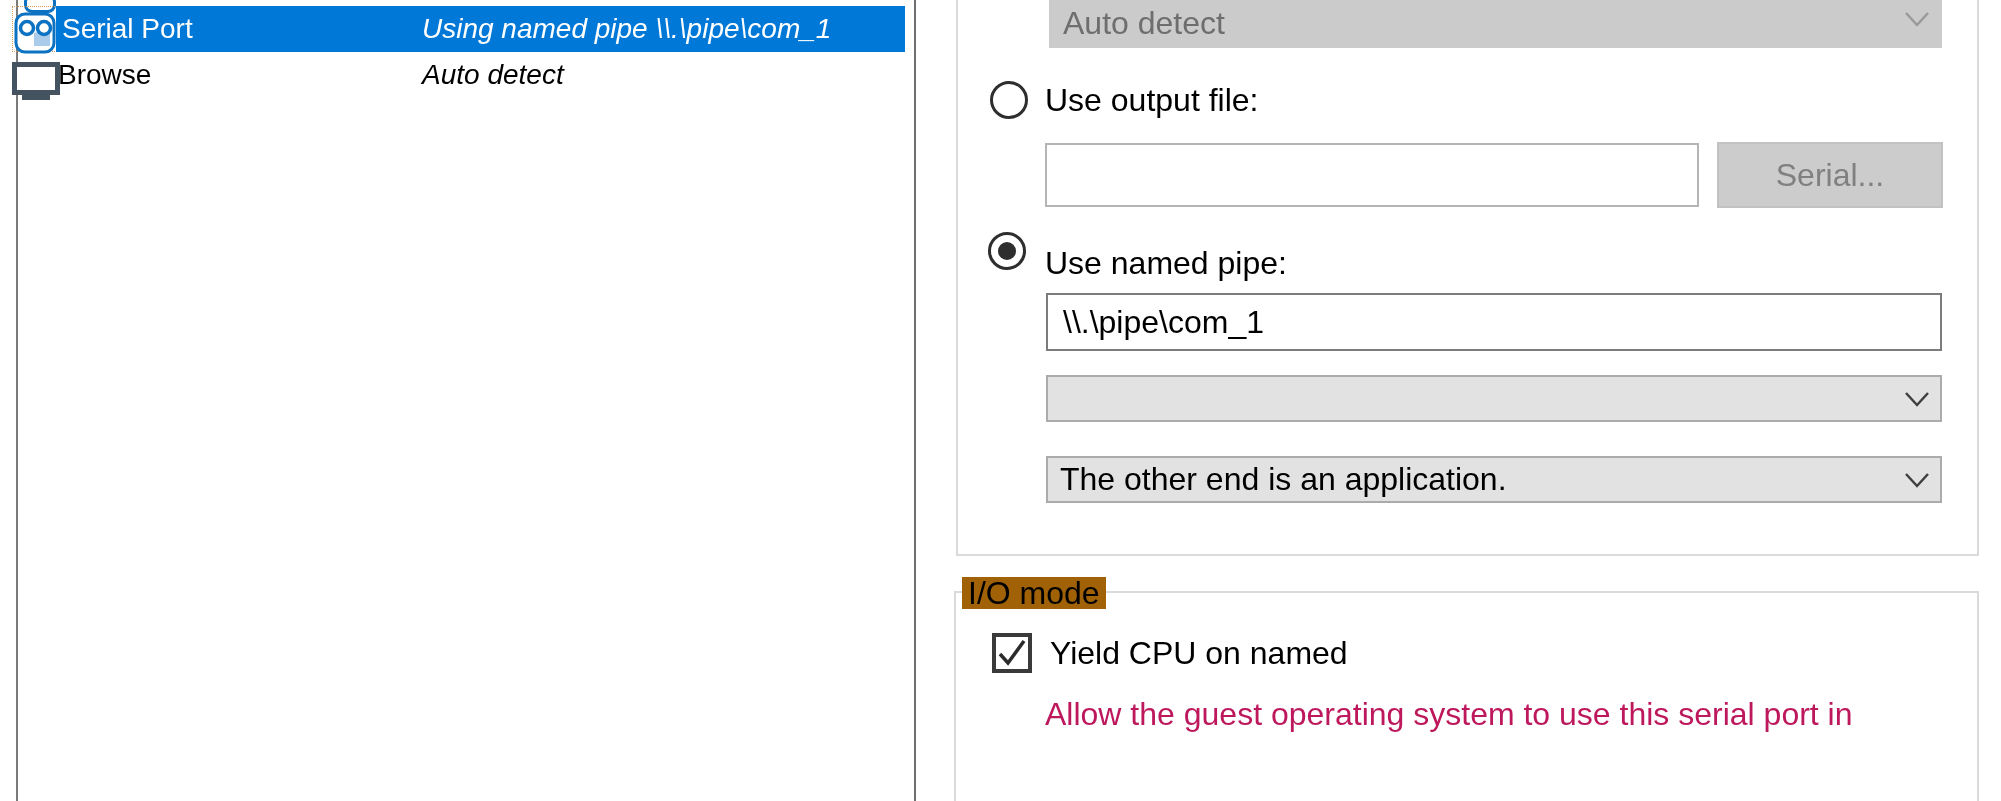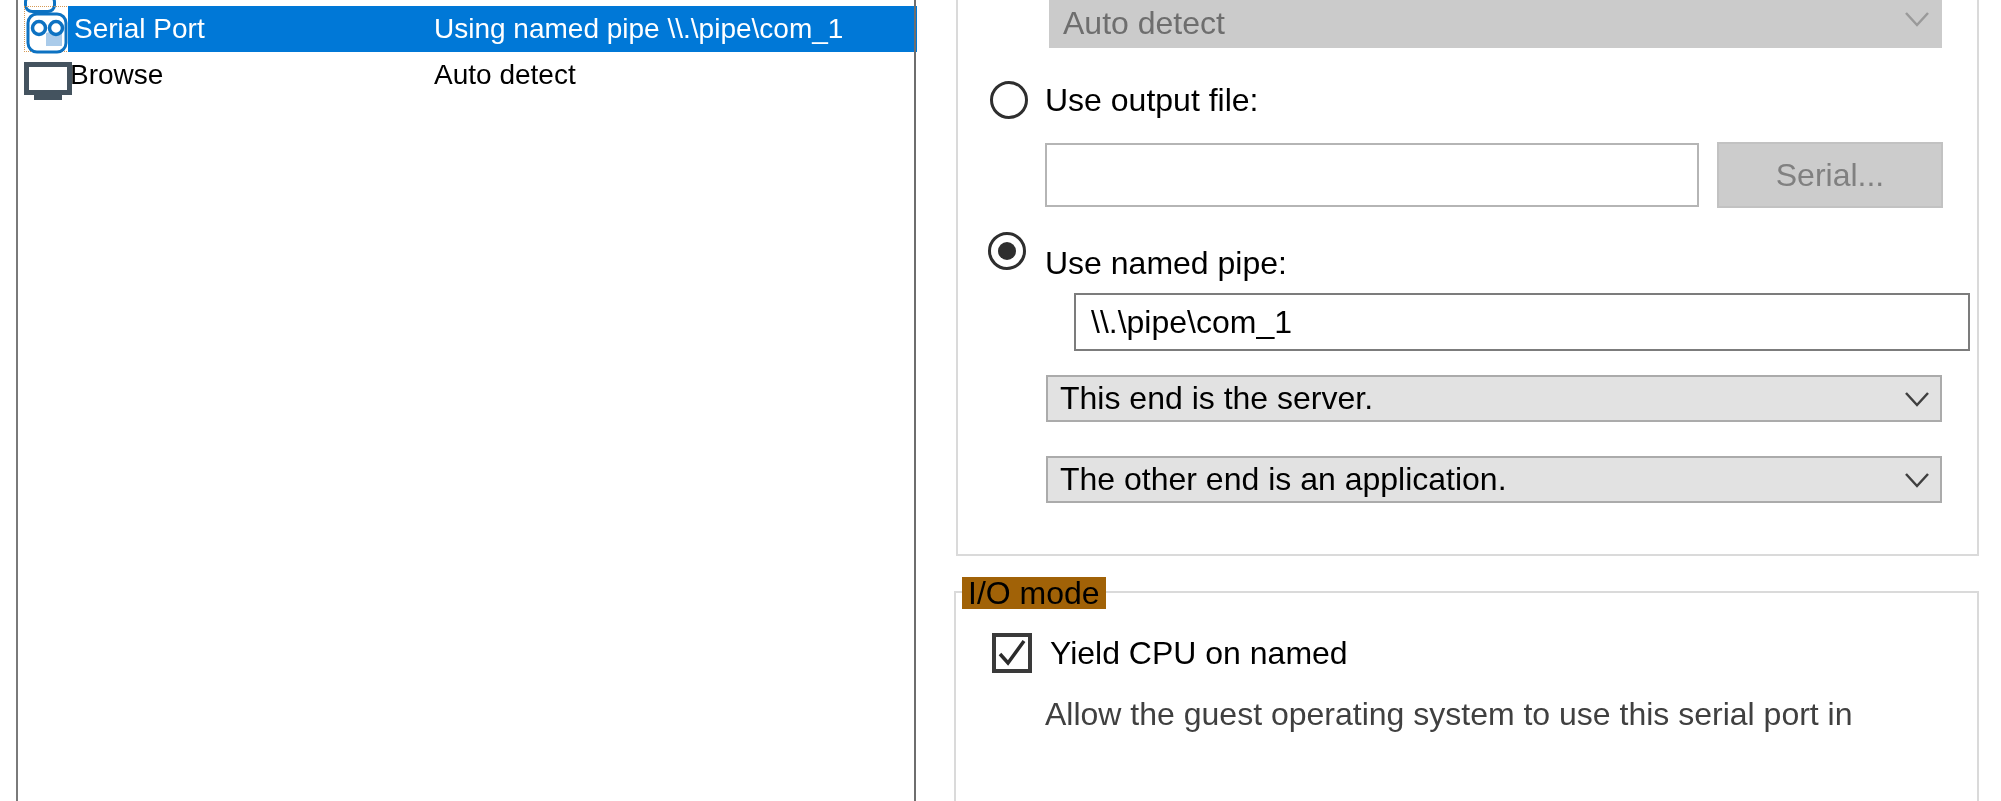--- a/index.html
+++ b/index.html
@@ -9,27 +9,27 @@
     font-family:"Liberation Sans", sans-serif;
     -webkit-font-smoothing:antialiased;
   }
   .abs{position:absolute;}
 
   
   .list-left-border{left:16px;top:0;width:2px;height:801px;background:#7a7a7a;}
   .list-divider{left:914px;top:0;width:2px;height:801px;background:#6e6e6e;}
   .partial-icon{left:24px;top:-6px;width:26px;height:13px;
     border:3px solid #0d72c2;border-radius:8px;background:#fff;}
-  .hw-row{left:24px;width:893px;height:46px;}
+  .hw-row{left:12px;width:893px;height:46px;}
   .hw-row.sel{top:6px;outline:1px dotted #d69a55;outline-offset:-1px;}
   .hw-row.norm{top:52px;}
   .hw-sel-fill{position:absolute;left:44px;top:0;right:0;bottom:0;background:#0078d7;}
   .hw-icon{position:absolute;}
   .hw-name{position:absolute;top:0;height:46px;line-height:46px;font-size:28px;white-space:nowrap;}
-  .hw-sum{position:absolute;left:410px;top:0;height:38px;line-height:46px;font-size:28px;white-space:nowrap;}
+  .hw-sum{position:absolute;left:410px;top:0;height:38px;line-height:46px;font-size:28px;white-space:nowrap;font-style:italic;}
   .sel .hw-name,.sel .hw-sum{color:#ffffff;}
   .norm .hw-name,.norm .hw-sum{color:#000000;}
   .sel .hw-name{left:50px;}
   .norm .hw-name{left:46px;}
 
   
   .groupbox{border:2px solid #dadada;background:transparent;}
   .group1{left:956px;top:-12px;width:1019px;height:564px;}
   .group2{left:954px;top:591px;width:1021px;height:260px;border-bottom:none;}
   .group2 .caption{position:absolute;top:-16px;left:6px;background:#a16207;
@@ -52,30 +52,30 @@
     border-radius:50%;background:#2e2e2e;}
   .radio1{left:990px;top:81px;}
   .radio2{left:988px;top:232px;}
   .ctl-label{height:40px;line-height:40px;font-size:32px;color:#000;white-space:nowrap;margin-left:8px;}
   .label1{left:1037px;top:80px;}
   .label2{left:1037px;top:243px;}
 
   .textfield{background:#fff;box-sizing:border-box;font-size:32px;color:#000;
     font-family:"Liberation Sans", sans-serif;padding:0 0 0 15px;}
   .field-output{left:1045px;top:143px;width:654px;height:64px;border:2px solid #b5b5b5;}
-  .field-pipe{left:1046px;top:293px;width:896px;height:58px;border:2px solid #7c7c7c;margin-left:28px;}
+  .field-pipe{left:1046px;top:293px;width:896px;height:58px;border:2px solid #7c7c7c;}
 
   .btn-browse{left:1717px;top:142px;width:226px;height:66px;box-sizing:border-box;
     background:#cccccc;border:2px solid #c2c2c2;color:#808080;font-size:32px;
     display:flex;align-items:center;justify-content:center;}
 
   .checkbox{left:992px;top:633px;width:40px;height:40px;box-sizing:border-box;
     border:4px solid #3a3a3a;background:#fff;}
   .cb-label{left:1042px;top:633px;}
-  .desc{left:1045px;top:694px;font-size:32px;line-height:40px;color:#404040;white-space:nowrap;}
+  .desc{left:1045px;top:694px;font-size:32px;line-height:40px;color:#be185d;white-space:nowrap;}
 </style>
 </head>
 <body>
 
 <div class="abs list-left-border"></div>
 <div class="abs partial-icon"></div>
 
 <div class="abs hw-row sel">
   <div class="hw-sel-fill"></div>
   <span class="hw-icon" style="left:2px;top:6px">
@@ -122,21 +122,20 @@
 </div>
 
 <div class="abs radio radio2">
   <span class="dot"></span>
 </div>
 <span class="abs ctl-label label2">Use named pipe:</span>
 
 <input class="abs textfield field-pipe" type="text" value="\\.\pipe\com_1" style="">
 
 <div class="abs combo combo-a">
-  <span class="val">This end is the server.</span>
   <svg class="abs chevron" style="left:856px;top:14px" width="26" height="18" viewBox="0 0 26 18">
     <polyline points="2,2 13,14 24,2" fill="none" stroke="#3f3f3f" stroke-width="2.5"></polyline>
   </svg>
 </div>
 
 <div class="abs combo combo-b">
   <span class="val">The other end is an application.</span>
   <svg class="abs chevron" style="left:856px;top:14px" width="26" height="18" viewBox="0 0 26 18">
     <polyline points="2,2 13,14 24,2" fill="none" stroke="#3f3f3f" stroke-width="2.5"></polyline>
   </svg>

